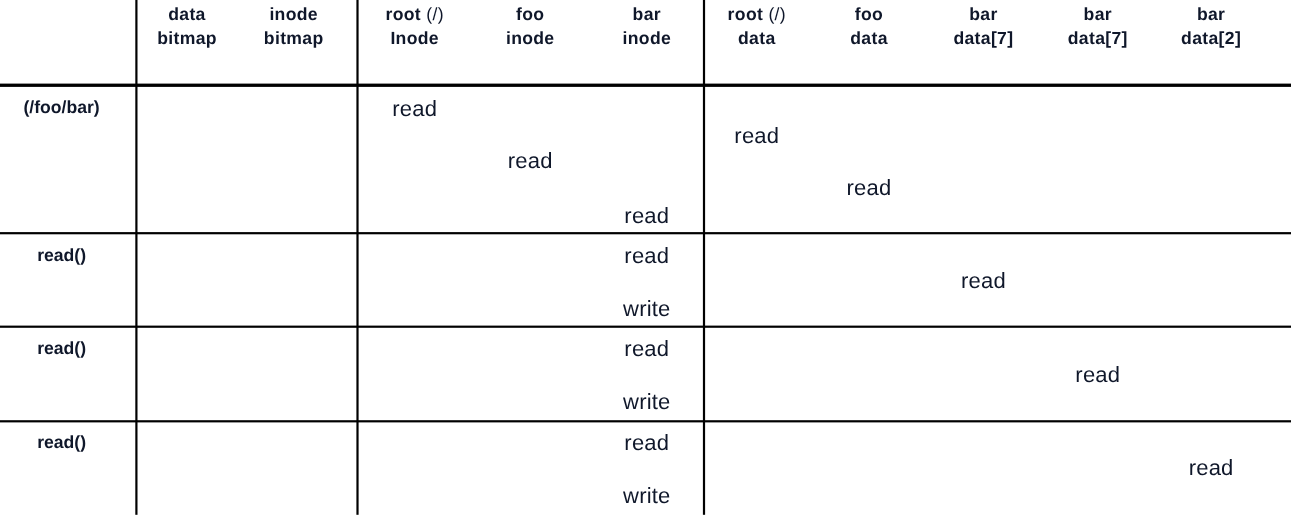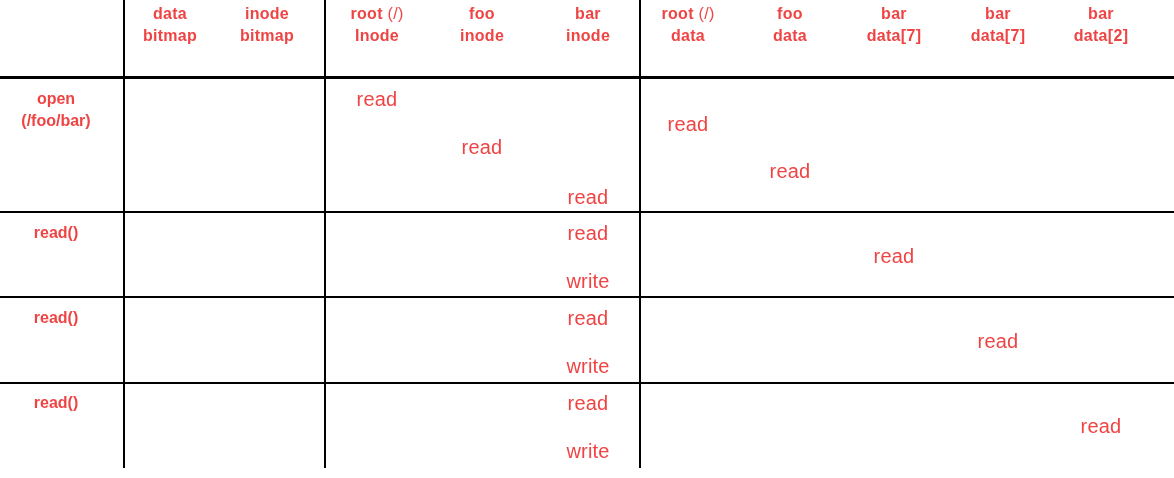--- a/index.html
+++ b/index.html
@@ -2,21 +2,21 @@
 <html><head>
 <meta charset="utf-8">
 <style>
   html, body { margin: 0; padding: 0; background: #ffffff; }
   .figure {
     position: relative;
     width: 1174px;
     height: 478px;
     background: #ffffff;
     font-family: "Liberation Sans", "DejaVu Sans", sans-serif;
-    color: #ef4444;
+    color: #0f172a;
     overflow: hidden;
   }
   .vline {
     position: absolute;
     top: 0;
     width: 2px;
     height: 468px;
     background: #000000;
   }
   .hline {
@@ -107,21 +107,20 @@
   <div class="hdr" style="left:998px">
     <div><span>bar</span><span class="n"></span></div>
     <div>data[7]</div>
   </div>
   <div class="hdr" style="left:1101px">
     <div><span>bar</span><span class="n"></span></div>
     <div>data[2]</div>
   </div>
 
   <div class="rowlabel" style="top:88px">
-    <div>open</div>
     <div>(/foo/bar)</div>
   </div>
   <div class="rowlabel" style="top:222px">
     <div>read()</div>
   </div>
   <div class="rowlabel" style="top:307px">
     <div>read()</div>
   </div>
   <div class="rowlabel" style="top:392px">
     <div>read()</div>

